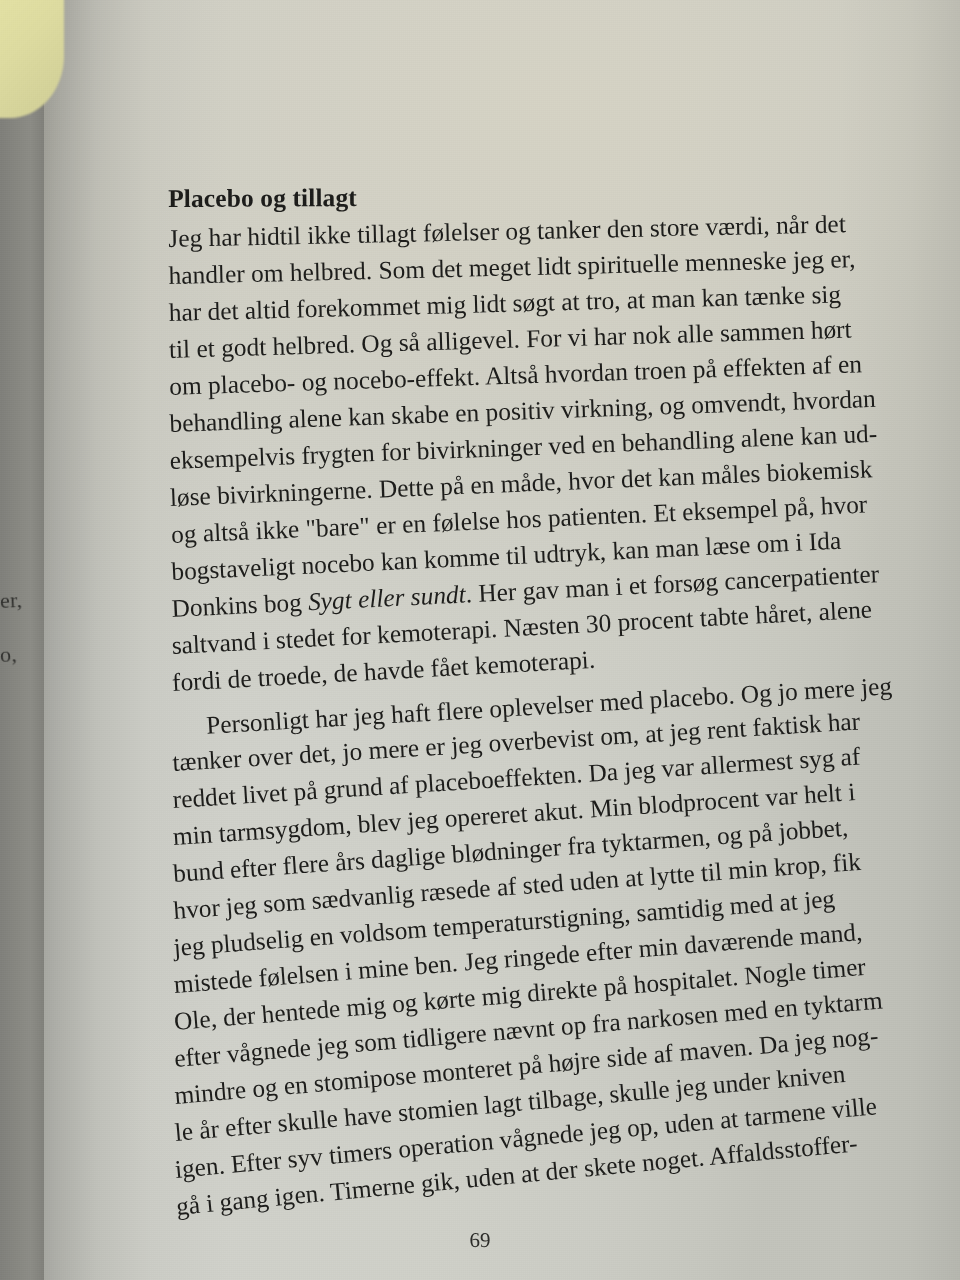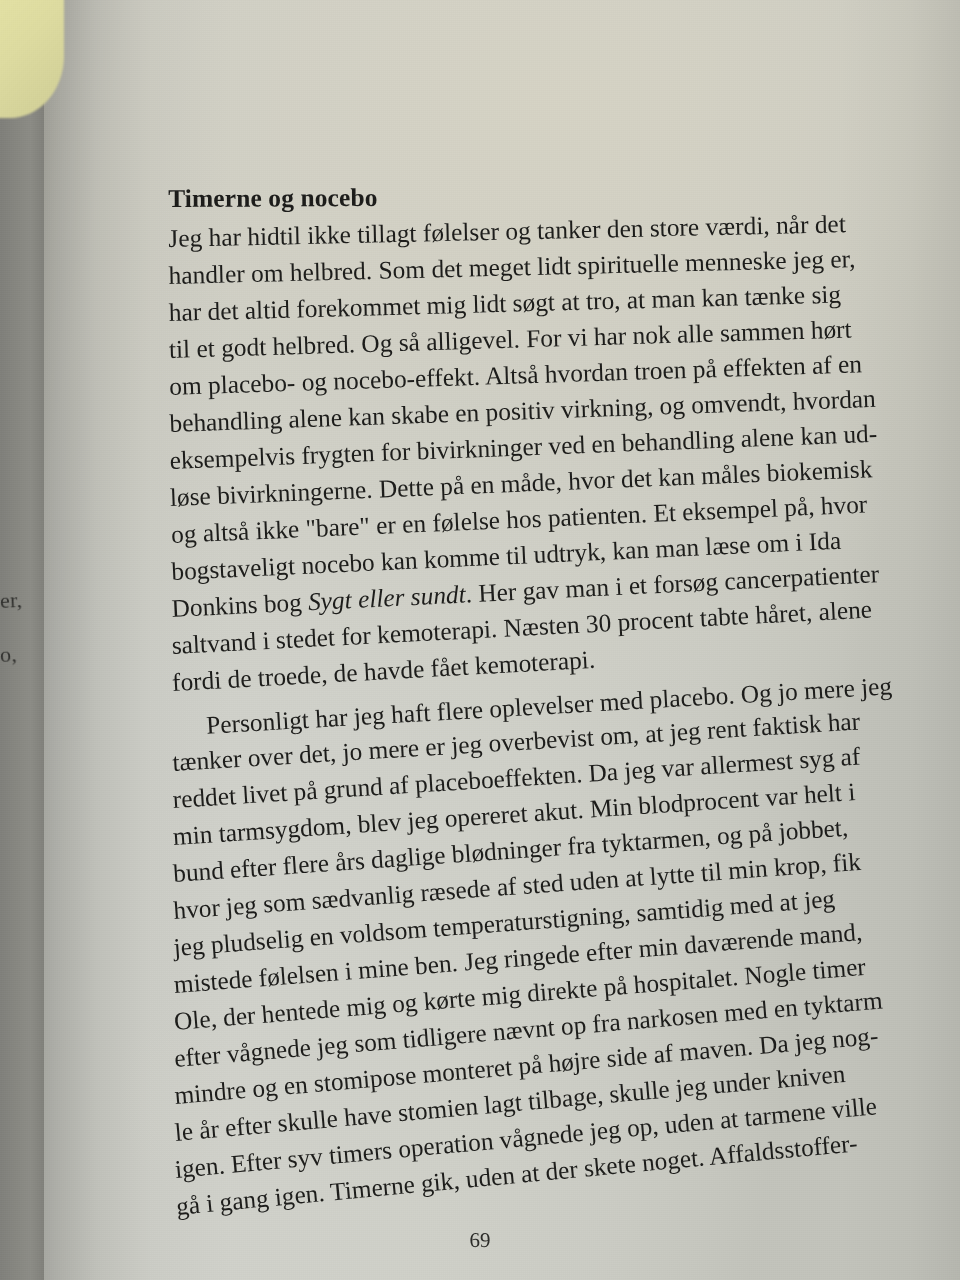--- a/index.html
+++ b/index.html
@@ -203,21 +203,21 @@
   <div class="facing-page"></div>
   <div class="yellow-blob"></div>
   <div class="right-edge"></div>
   <div class="soft-blur-left"></div>
 
   <div class="edge-frag f1">er,</div>
   <div class="edge-frag f2">o,</div>
 
   <div class="textblock" id="textblock" style="letter-spacing: 0px;">
     <div class="line heading">
-      <span class="t">Timerne og nocebo</span>
+      <span class="t">Placebo og tillagt</span>
     </div>
 
   <div class="line" style="margin-left: 0px;"><span class="t" style="transform: rotate(-0.9deg) scale(1);">Jeg har hidtil ikke tillagt følelser og tanker den store værdi, når det</span></div>
       <div class="line" style="margin-left: 0.1px;"><span class="t" style="transform: rotate(-1.06deg) scale(0.9998);">handler om helbred. Som det meget lidt spirituelle menneske jeg er,</span></div>
       <div class="line" style="margin-left: 0.1px;"><span class="t" style="transform: rotate(-1.22deg) scale(0.9997);">har det altid forekommet mig lidt søgt at tro, at man kan tænke sig</span></div>
       <div class="line" style="margin-left: 0.2px;"><span class="t" style="transform: rotate(-1.37deg) scale(0.9995);">til et godt helbred. Og så alligevel. For vi har nok alle sammen hørt</span></div>
       <div class="line" style="margin-left: 0.2px;"><span class="t" style="transform: rotate(-1.53deg) scale(0.9994);">om placebo- og nocebo-effekt. Altså hvordan troen på effekten af en</span></div>
       <div class="line" style="margin-left: 0.3px;"><span class="t" style="transform: rotate(-1.69deg) scale(0.9992);">behandling alene kan skabe en positiv virkning, og omvendt, hvordan</span></div>
       <div class="line" style="margin-left: 0.3px;"><span class="t" style="transform: rotate(-1.85deg) scale(0.9991);">eksempelvis frygten for bivirkninger ved en behandling alene kan ud-</span></div>
       <div class="line" style="margin-left: 0.4px;"><span class="t" style="transform: rotate(-2deg) scale(0.9989);">løse bivirkningerne. Dette på en måde, hvor det kan måles biokemisk</span></div>

